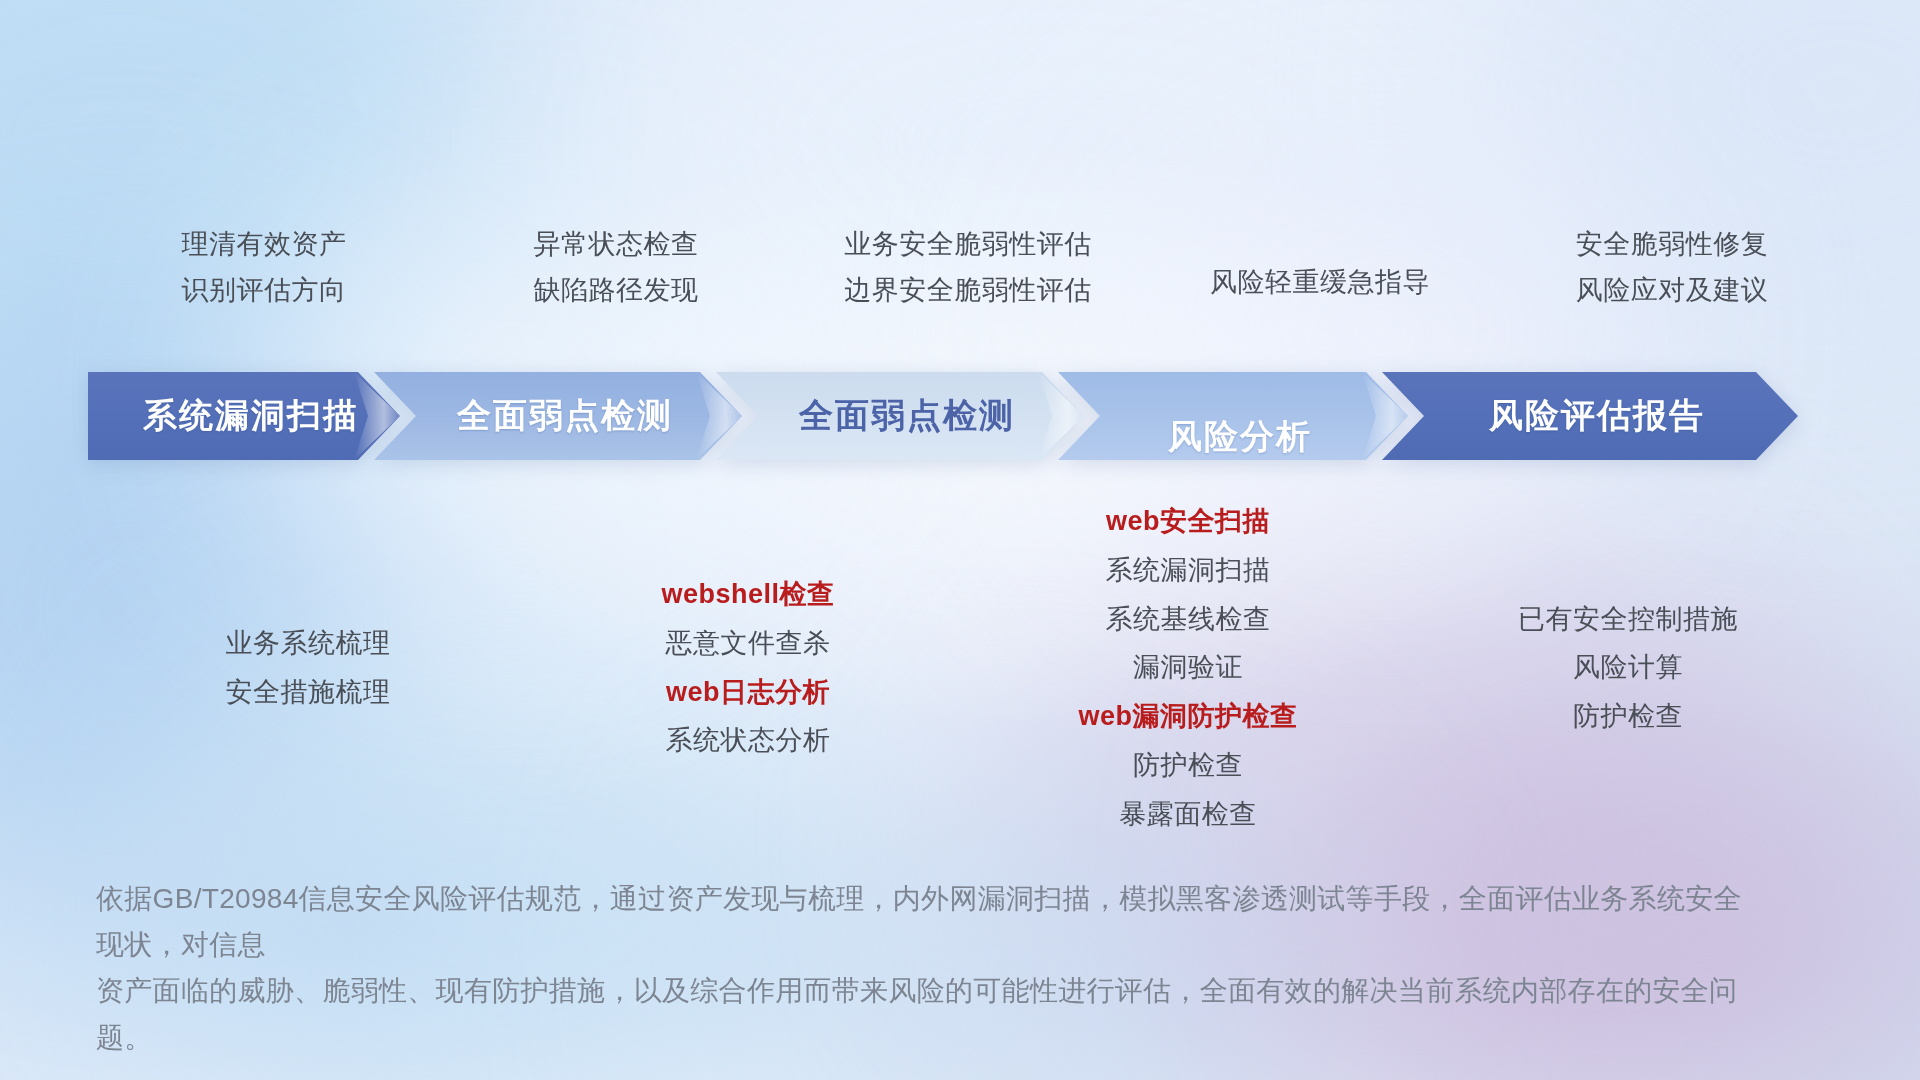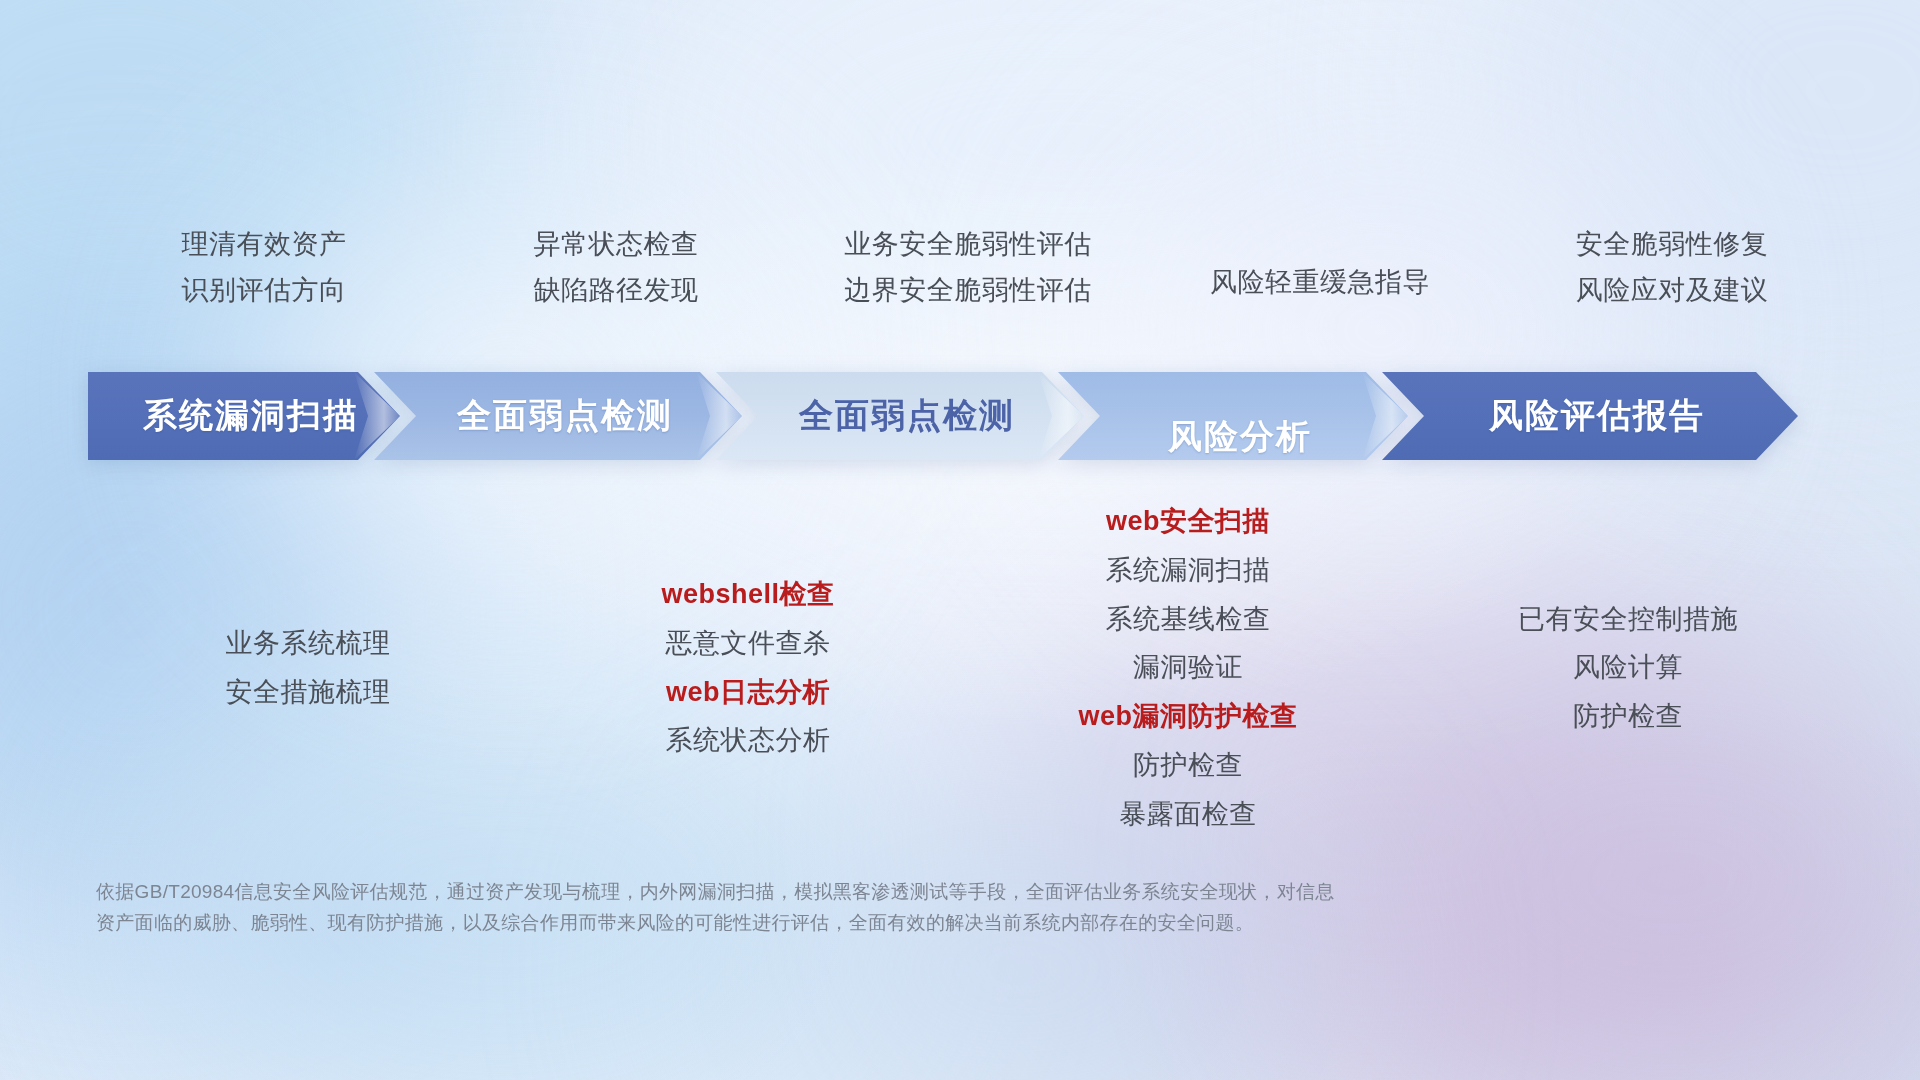--- a/index.html
+++ b/index.html
@@ -172,21 +172,21 @@
     white-space: nowrap;
     line-height: 1.25;
   }
   .bot-line.em { font-weight: bold; color: #b91c1c; }
 
   
   .footer {
     position: absolute;
     left: 96px; top: 876px;
     width: 1660px;
-    font-size: 19px;
+    font-size: 28px;
     line-height: 1.65;
     color: #7d8592;
     letter-spacing: .3px;
   }
 </style>
 </head>
 <body>
 
 <div id="stage">
 

